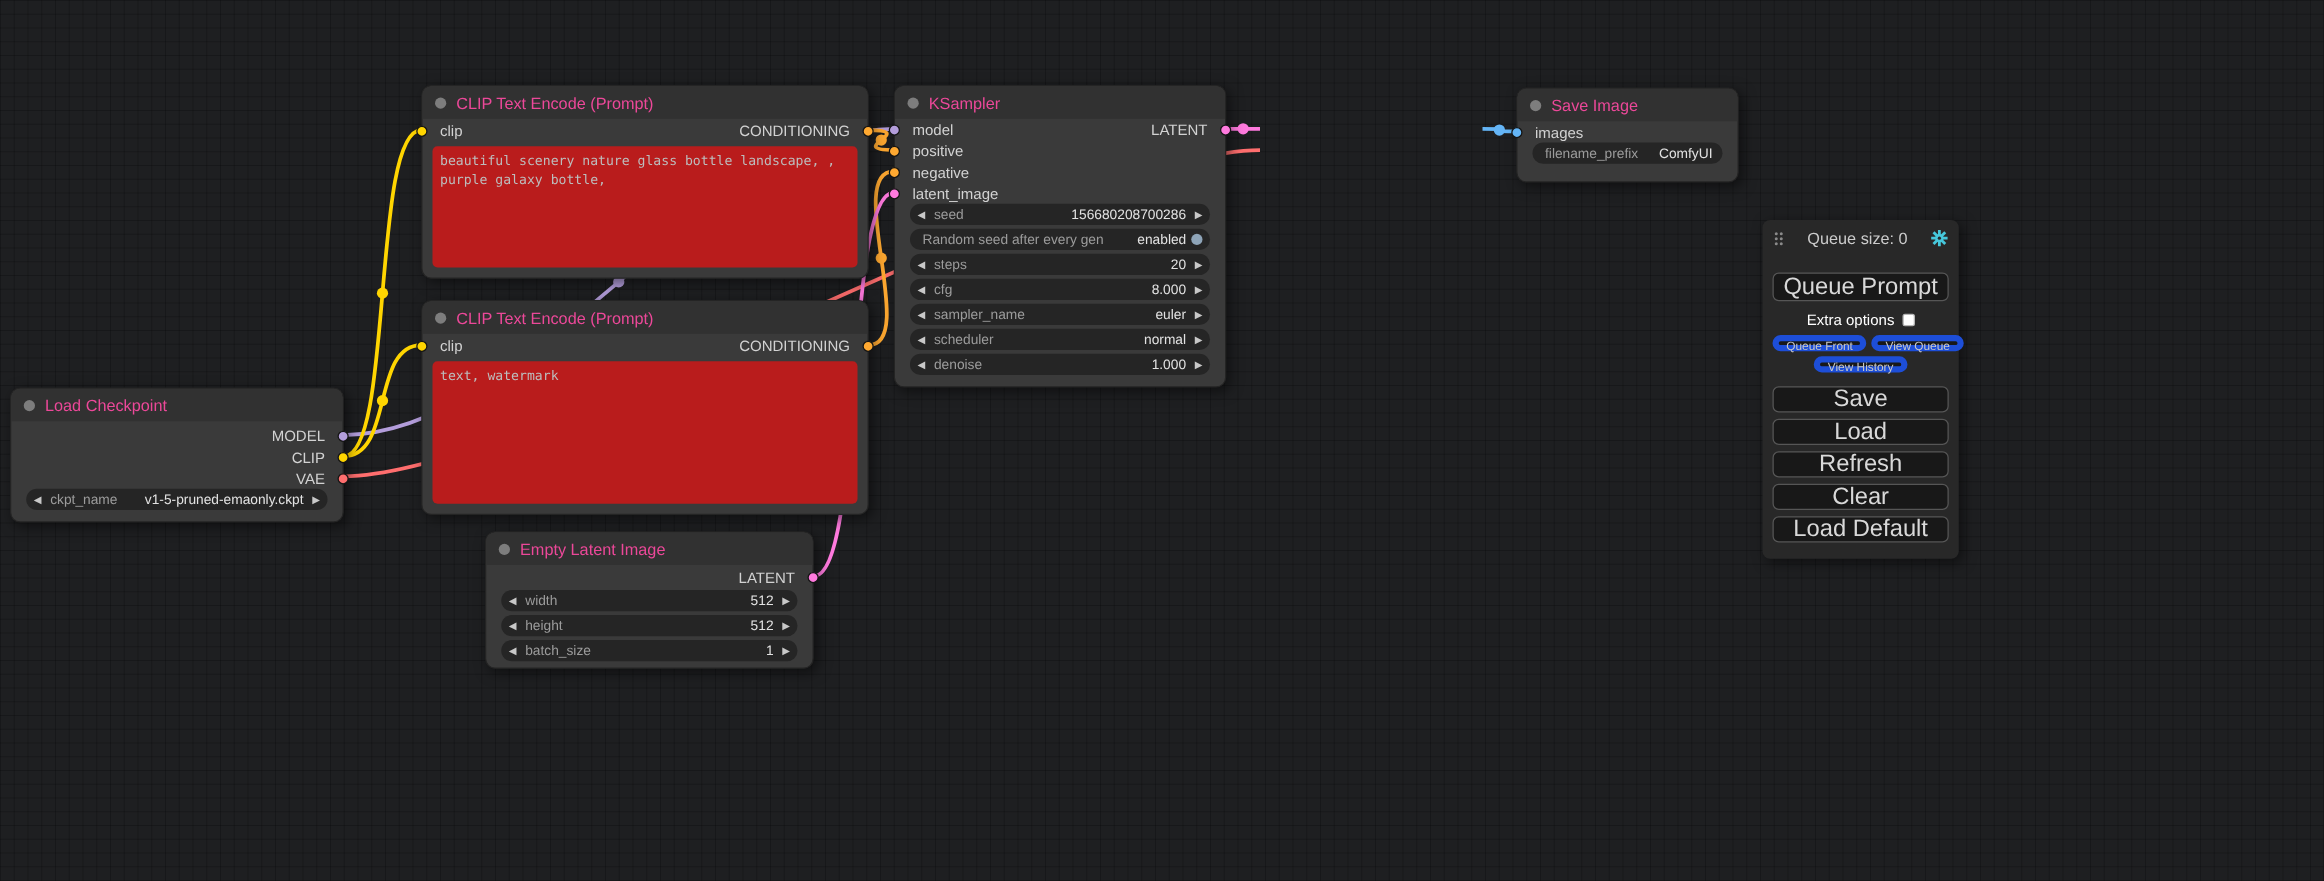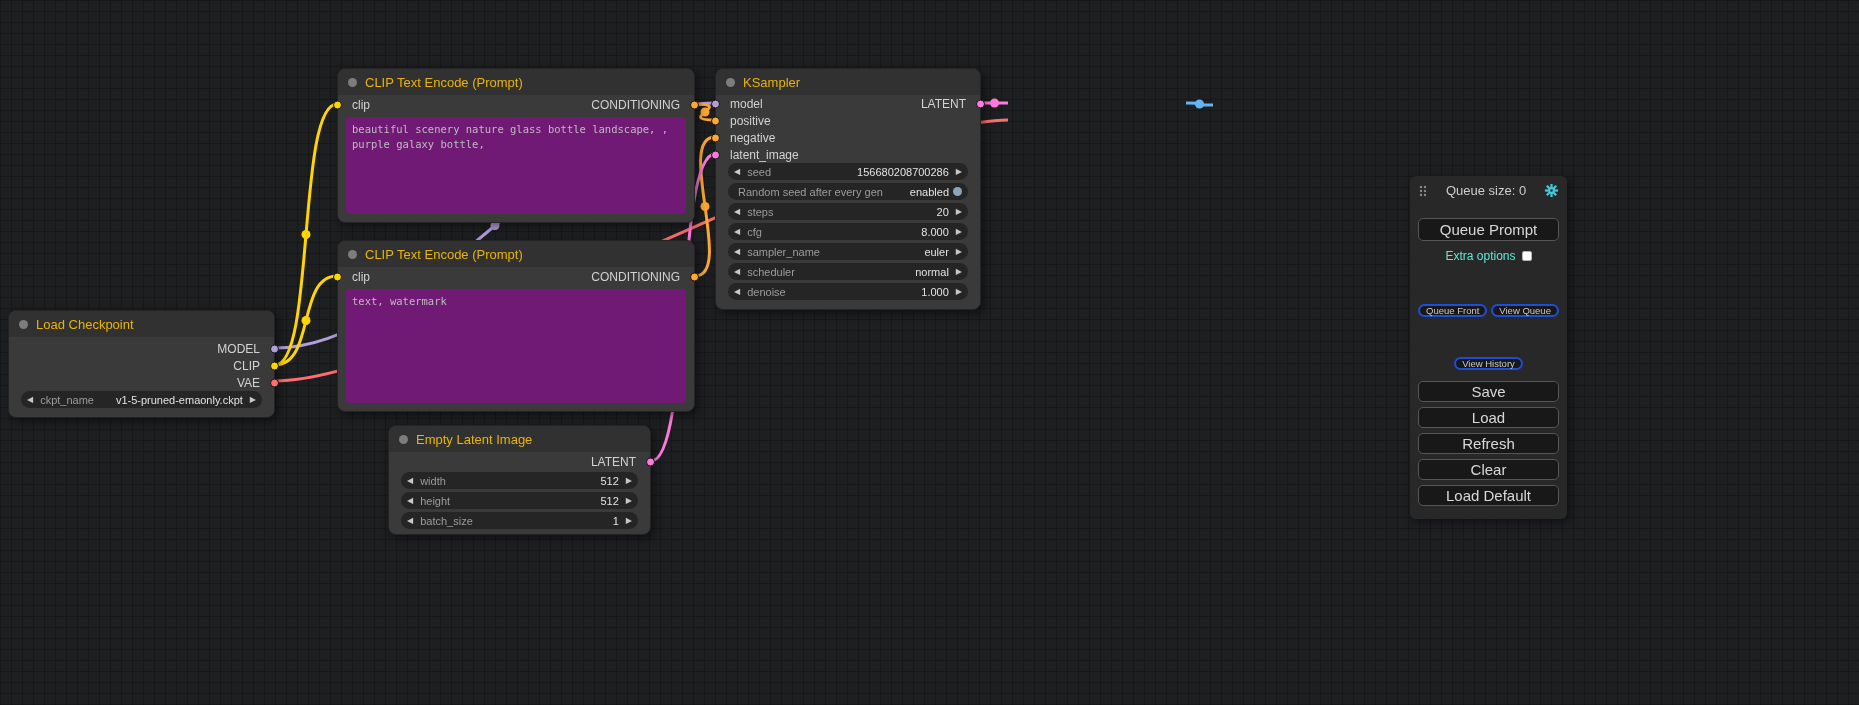--- a/index.html
+++ b/index.html
@@ -8,69 +8,69 @@
     background-color:#1e1f21;
     background-image:linear-gradient(rgba(0,0,0,0.22) 1px,transparent 1px),
                      linear-gradient(90deg,rgba(0,0,0,0.22) 1px,transparent 1px);
     background-size:11px 11px;
     font-family:"Liberation Sans",sans-serif;}
   #links-svg{position:absolute;left:0;top:0;z-index:1;}
 
   .node{position:absolute;z-index:2;background:#3a3a3a;border:1px solid #242424;border-radius:8px;
     box-shadow:3px 3px 10px rgba(0,0,0,0.5);color:#cfcfcf;}
   .node-title{display:flex;align-items:center;gap:8px;height:26px;padding:0 10px;background:#313131;
-    border-radius:7px 7px 0 0;color:#eab308;font-size:13px;white-space:nowrap;}
+    border-radius:7px 7px 0 0;color:#ec4899;font-size:13px;white-space:nowrap;}
   .status-dot{flex:0 0 auto;width:9px;height:9px;border-radius:50%;background:#7d7d7d;}
   .rows{padding-top:3px;}
   .slot-row{position:relative;display:flex;align-items:center;height:17px;padding:0 14px;font-size:12px;color:#d2d2d2;}
   .slot-row.tall{height:20px;}
   .slot-row .spacer{flex:1;}
   .slot-row.out-only{justify-content:flex-end;}
   .dot{position:absolute;width:9px;height:9px;border-radius:50%;border:1px solid #141414;top:50%;transform:translateY(-50%);}
   .dot.in{left:-5px;}
   .dot.out{right:-5px;}
 
   .widget{display:flex;align-items:center;height:17px;margin:0 12px 3px;padding:0 6px;background:#252525;
     border-radius:9px;font-size:11px;color:#9c9c9c;}
   .widget .arrow{font-size:8px;color:#c8c8c8;line-height:1;}
   .widget .wname{margin-left:7px;flex:1;text-align:left;white-space:nowrap;overflow:hidden;}
   .widget .wvalue{margin:0 7px;color:#e2e2e2;text-align:right;white-space:nowrap;}
   .widget.no-arrows .wname{margin-left:4px;}
   .widget.no-arrows .wvalue{margin-right:2px;}
   .toggle-circle{flex:0 0 auto;width:9px;height:9px;border-radius:50%;background:#8ea4b8;margin-left:2px;}
 
-  .prompt-text{position:absolute;left:8px;right:8px;top:48px;bottom:8px;background:#701a75;border-radius:4px;
+  .prompt-text{position:absolute;left:8px;right:8px;top:48px;bottom:8px;background:#b91c1c;border-radius:4px;
     padding:5px 6px;font-family:"DejaVu Sans Mono",monospace;font-size:10.5px;line-height:1.45;
     color:#bdbdbd;white-space:pre-wrap;overflow:hidden;}
 
   
   #node-load-checkpoint{left:8px;top:310px;width:267px;height:108px;}
   #node-clip-positive{left:337px;top:68px;width:358px;height:155px;}
   #node-clip-negative{left:337px;top:240px;width:358px;height:172px;}
   #node-empty-latent{left:388px;top:425px;width:263px;height:110px;}
   #node-ksampler{left:715px;top:68px;width:266px;height:242px;}
   #node-vae-decode{left:1008px;top:68px;width:178px;height:68px;}
   #node-save-image{left:1213px;top:70px;width:178px;height:76px;}
 
   
   #queue-panel{position:absolute;left:1410px;top:176px;width:157px;z-index:3;background:#282828;
     border-radius:6px;box-shadow:3px 3px 10px rgba(0,0,0,0.5);padding:7px 8px 8px;color:#cfcfcf;}
   .qp-header{display:flex;align-items:center;margin-bottom:20px;}
   .qp-size{flex:1;text-align:center;font-size:13px;color:#cccccc;}
   .qp-drag,.qp-gear{flex:0 0 auto;display:block;cursor:pointer;}
   button{font-family:"Liberation Sans",sans-serif;cursor:pointer;}
   .qp-btn{display:block;width:100%;background:#181818;border:1px solid #565656;border-radius:5px;
-    color:#d8d8d8;font-size:15px;height:21px;line-height:18px;padding:0;margin:0 0 5px;text-align:center;}
+    color:#d8d8d8;font-size:19px;height:21px;line-height:18px;padding:0;margin:0 0 5px;text-align:center;}
   .qp-btn.primary{height:23px;line-height:20px;margin-bottom:8px;}
-  .qp-extra{display:flex;align-items:center;justify-content:center;gap:6px;font-size:12px;color:#5eead4;margin-bottom:5px;}
+  .qp-extra{display:flex;align-items:center;justify-content:center;gap:6px;font-size:12px;color:#ffffff;margin-bottom:5px;}
   .qp-checkbox{width:10px;height:10px;background:#ffffff;border:1px solid #b5b5b5;border-radius:2px;display:inline-block;}
   .qp-row{display:flex;gap:4px;margin-bottom:4px;}
   .qp-row.center{justify-content:center;margin-bottom:11px;}
-  .qp-pill{flex:1;background:#181818;border:2px solid #1d4ed8;border-radius:8px;color:#c8c8c8;
-    font-size:9.5px;height:13px;line-height:10px;padding:0 6px;text-align:left;white-space:nowrap;margin-top:36px;}
+  .qp-pill{flex:1;background:#181818;border:5px solid #1d4ed8;border-radius:8px;color:#c8c8c8;
+    font-size:9.5px;height:13px;line-height:10px;padding:0 6px;text-align:left;white-space:nowrap;}
   .qp-row.center .qp-pill{flex:0 0 auto;}
 </style>
 </head>
 <body>
 
 <div id="canvas">
   <svg id="links-svg" width="1859" height="705">
       <path d="M 275 348 C 425 348 565 103 715 103" stroke="#B39DDB" stroke-width="3" fill="none"></path>
       <circle cx="495" cy="225.5" r="4.5" fill="#B39DDB"></circle>
       <path d="M 275 365 C 315 365 297 104 337 104" stroke="#FFD500" stroke-width="3" fill="none"></path>
@@ -238,20 +238,34 @@
     </div>
     <div class="widget">
       <span class="arrow">◀</span>
       <span class="wname">denoise</span>
       <span class="wvalue">1.000</span>
       <span class="arrow">▶</span>
     </div>
   </div>
 
 
+  <div class="node" id="node-save-image">
+    <div class="node-title">
+      <span class="status-dot"></span>
+      <span>Save Image</span>
+    </div>
+    <div class="slot-row">
+      <span class="dot in" style="background: rgb(100, 181, 246);"></span>
+      <span class="slot-label">images</span>
+    </div>
+    <div class="widget no-arrows">
+      <span class="wname">filename_prefix</span>
+      <span class="wvalue">ComfyUI</span>
+    </div>
+  </div>
 
   <div id="queue-panel">
     <div class="qp-header">
       <svg class="qp-drag" width="10" height="14" viewBox="0 0 10 14">
         <g fill="#8a8a8a">
           <circle cx="3" cy="3" r="1.2"></circle>
             <circle cx="7" cy="3" r="1.2"></circle>
           <circle cx="3" cy="7" r="1.2"></circle>
             <circle cx="7" cy="7" r="1.2"></circle>
           <circle cx="3" cy="11" r="1.2"></circle>

